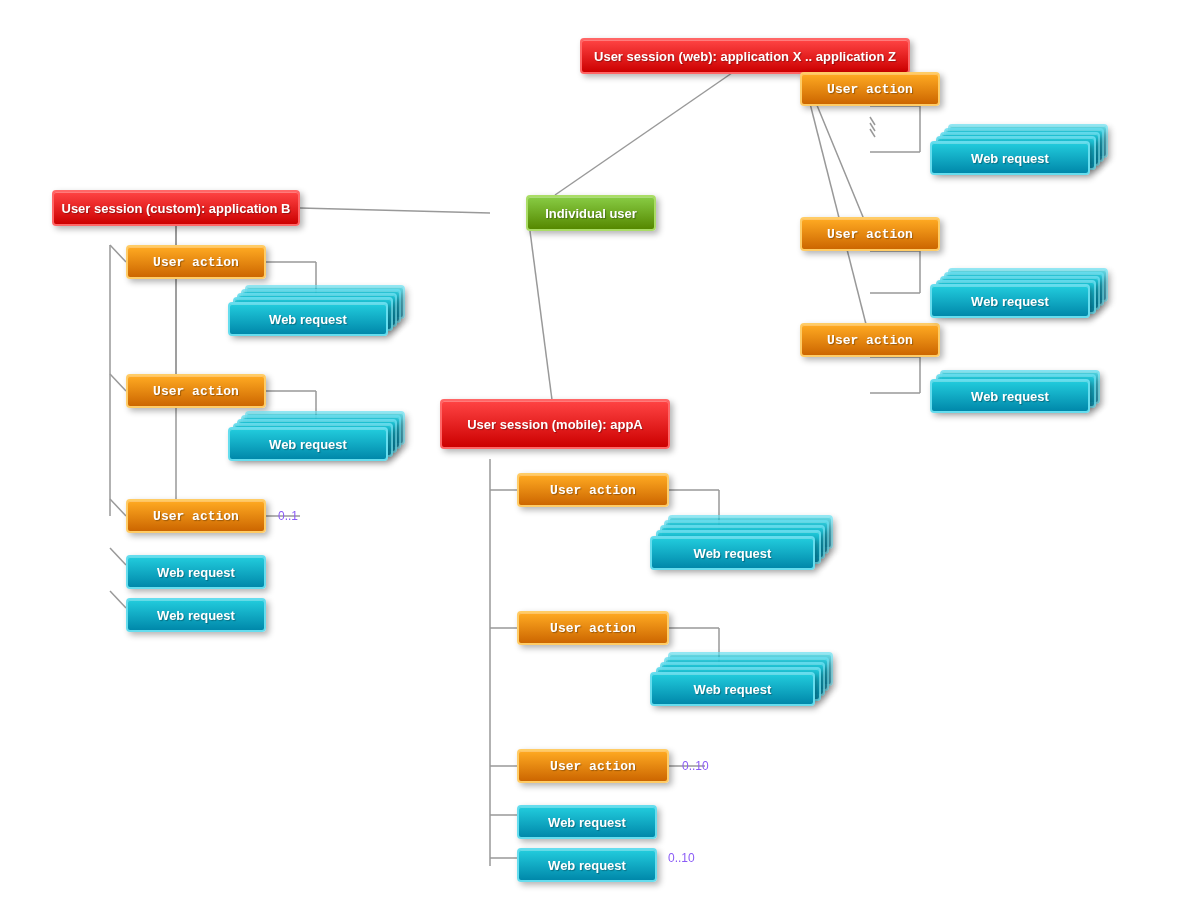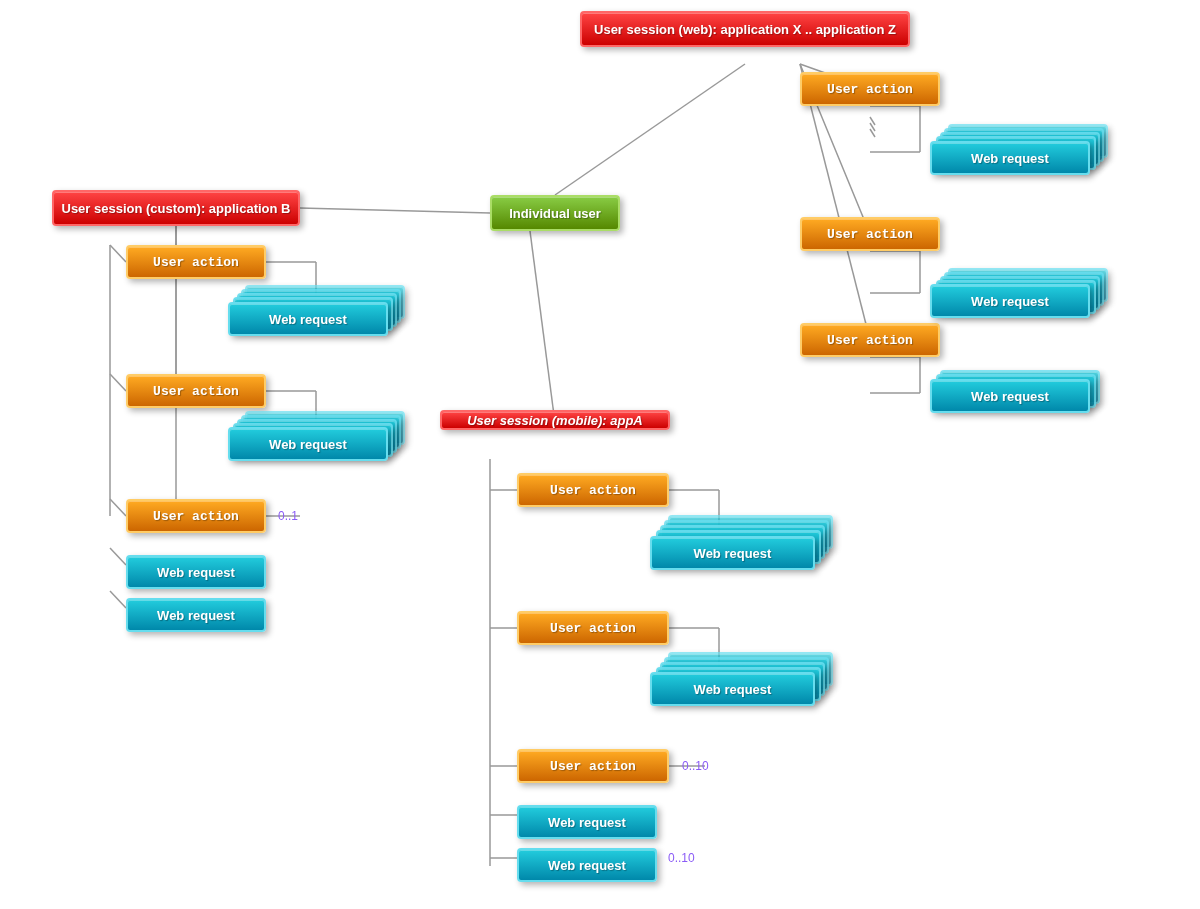--- a/index.html
+++ b/index.html
@@ -19,20 +19,21 @@
       box-shadow: 3px 3px 6px rgba(0,0,0,0.3), inset 0 1px 0 rgba(255,255,255,0.3);
     }
 
     .node-red {
       background: linear-gradient(180deg, #f44 0%, #cc0000 100%);
       border-color: #ff6666;
     }
     .node-green {
       background: linear-gradient(180deg, #88cc44 0%, #558800 100%);
       border-color: #aadd66;
+      margin-left: 36px;
     }
     .node-orange {
       background: linear-gradient(180deg, #ffaa22 0%, #cc6600 100%);
       border-color: #ffcc66;
       font-family: Liberation Mono, monospace;
     }
     .node-blue {
       background: linear-gradient(180deg, #22ccdd 0%, #0088aa 100%);
       border-color: #66ddee;
       margin-top: 7px;
@@ -131,29 +132,29 @@
   <line x1="669" y1="693" x2="719" y2="693"></line>
 
   <line x1="669" y1="766" x2="705" y2="766"></line>
 
 </svg>
 
 <div class="node node-green" style="left:490px;top:195px;width:130px;height:36px;">
   <span>Individual user</span>
 </div>
 
-<div class="node node-red" style="left:580px;top:11px;width:330px;height:36px;">
+<div class="node node-red" style="left:580px;top:38px;width:330px;height:36px;">
   <span>User session (web): application X .. application Z</span>
 </div>
 
 <div class="node node-red" style="left:52px;top:190px;width:248px;height:36px;">
   <span>User session (custom): application B</span>
 </div>
 
-<div class="node node-red" style="left:440px;top:410px;width:230px;height:20px;font-style:italic;">
+<div class="node node-red" style="left:440px;top:399px;width:230px;height:50px;">
   <span>User session (mobile): appA</span>
 </div>
 
 <div class="node node-orange" style="left:800px;top:72px;width:140px;height:34px;">
   <span>User action</span>
 </div>
 <div class="node node-orange" style="left:800px;top:217px;width:140px;height:34px;">
   <span>User action</span>
 </div>
 <div class="node node-orange" style="left:800px;top:323px;width:140px;height:34px;">

